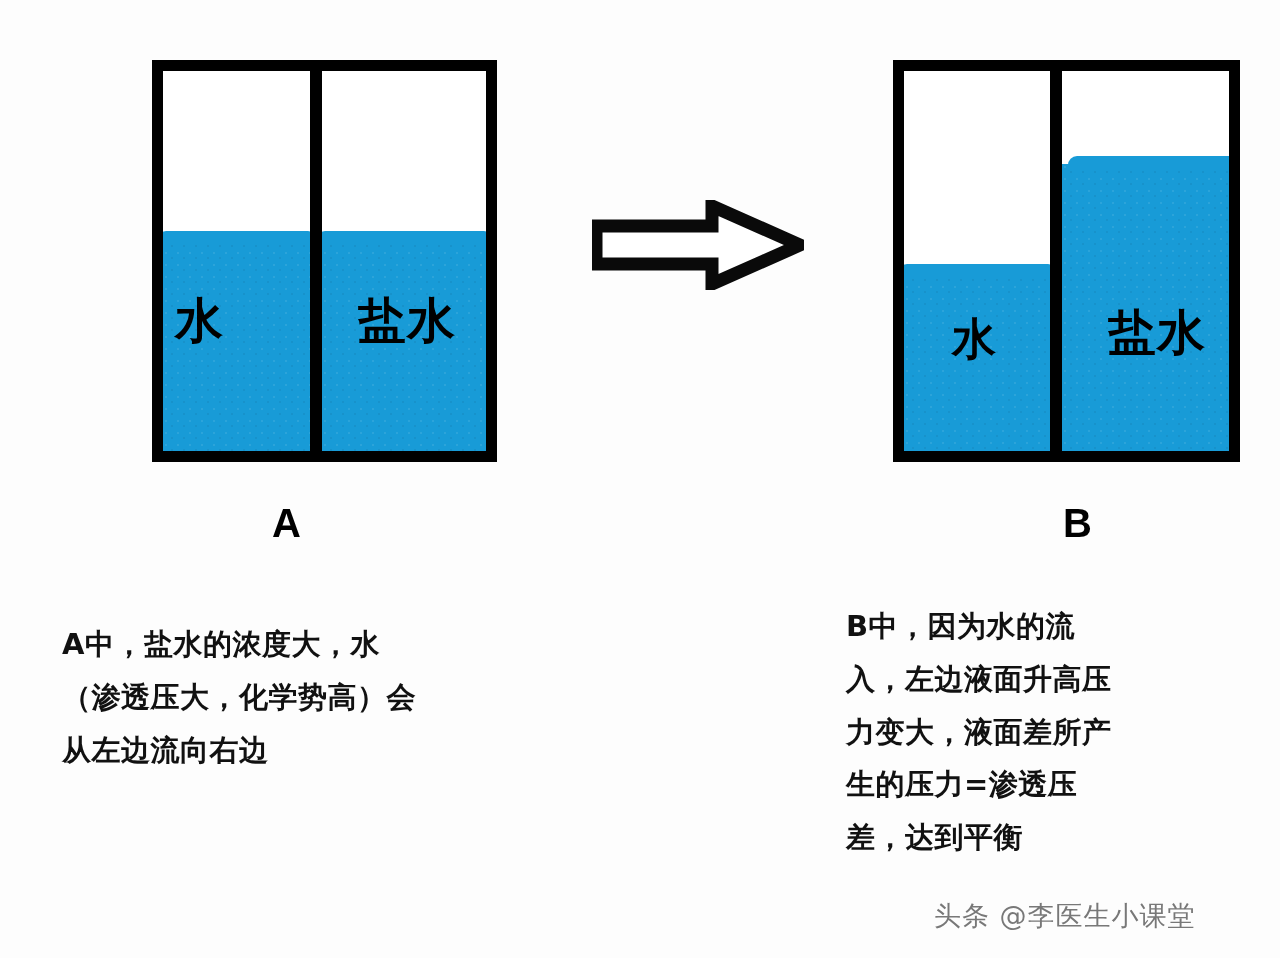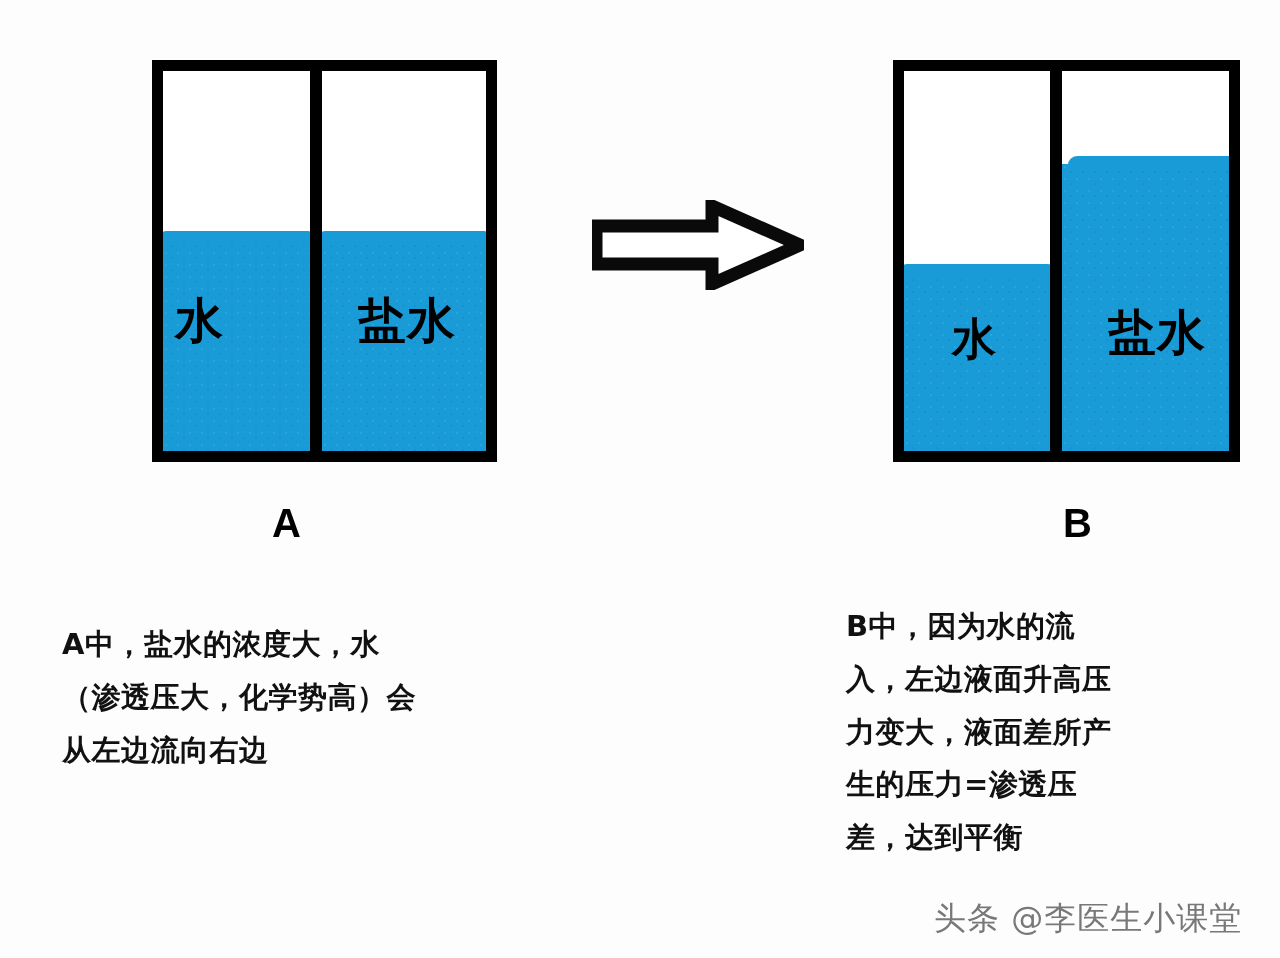--- a/index.html
+++ b/index.html
@@ -65,21 +65,21 @@
     font-family:"DejaVu Sans","Liberation Sans",sans-serif;
     letter-spacing:0.5px;
     white-space:pre-wrap;
   }
   #caption-a{left:62px;top:618px;width:520px;}
   #caption-b{left:846px;top:600px;width:392px;}
 
   .watermark{
     position:absolute;
     left:934px;top:902px;
-    font-size:32px;
+    font-size:27px;
     color:#5b5b5b;
     opacity:.82;
     font-family:"DejaVu Sans","Liberation Sans",sans-serif;
     white-space:nowrap;
     letter-spacing:1px;
     line-height:1;
   }
 </style>
 </head>
 <body>

